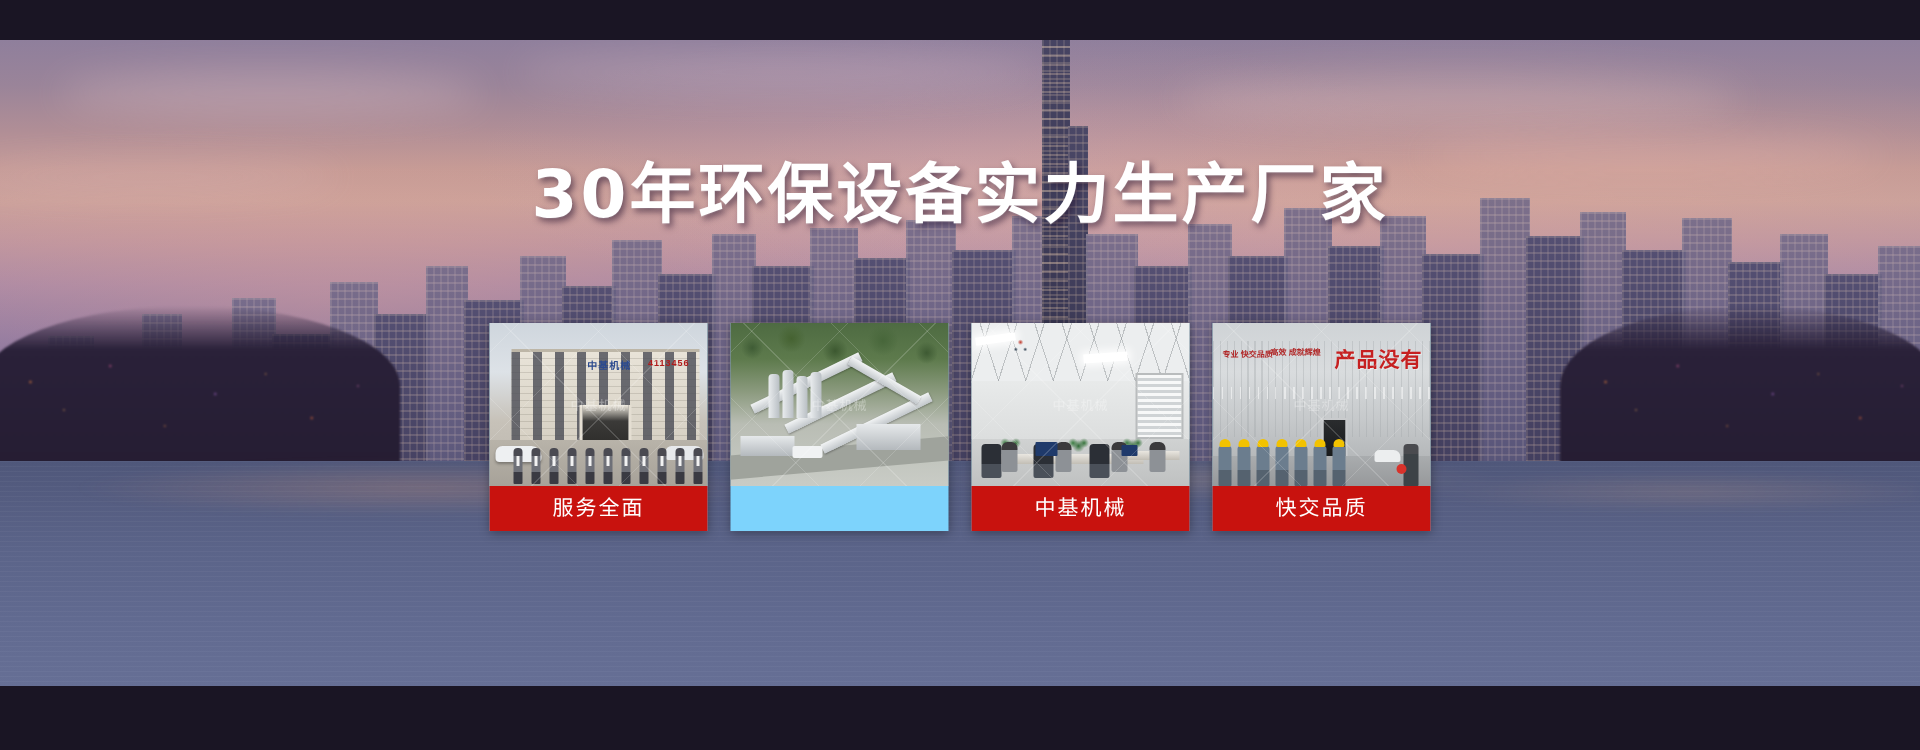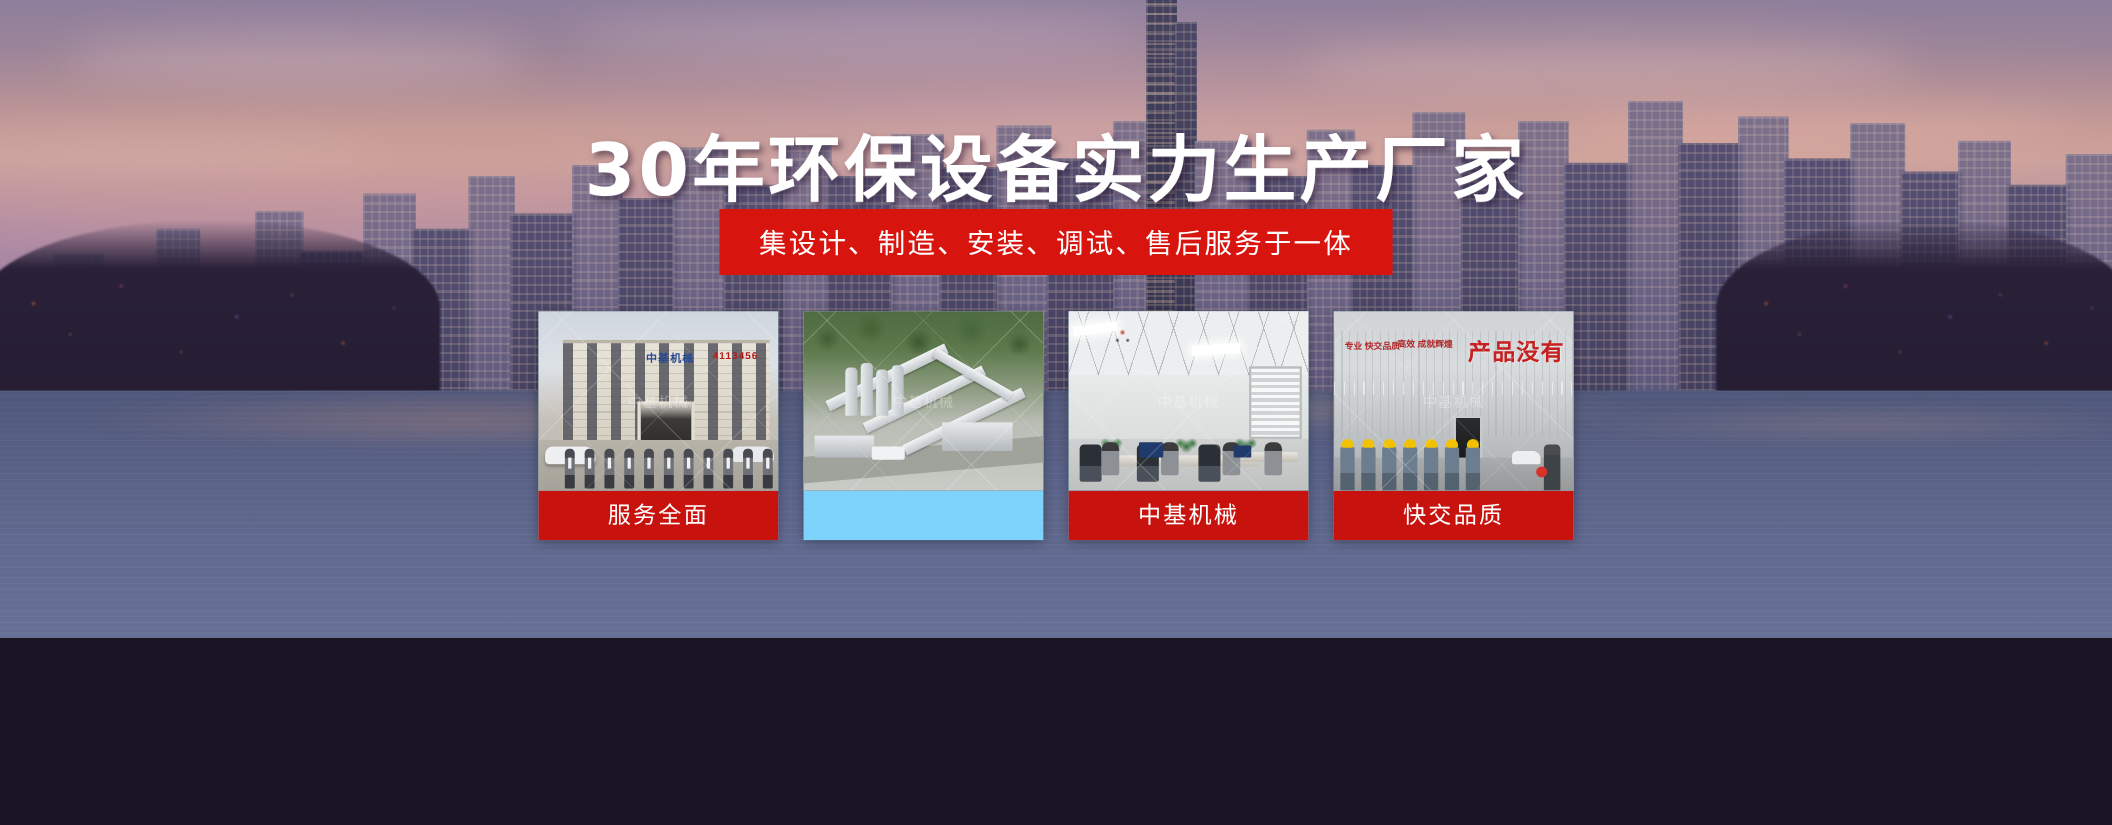--- a/index.html
+++ b/index.html
@@ -7,22 +7,23 @@
   html, body {
     width: 1920px; height: 750px;
     overflow: hidden;
     background: #1a1524;
     font-family: "Liberation Sans", "DejaVu Sans", sans-serif;
   }
 
   .banner {
     position: relative;
     width: 1920px;
-    height: 580px;
+    height: 646px;
     overflow: hidden;
+    margin-top: 40px;
   }
 
   
   .bg {
     position: absolute;
     inset: 0;
     background:
       
       linear-gradient(to bottom,
         #8f7f9c 0%,
@@ -422,23 +423,20 @@
 
     <div class="water">
       <div class="water-shimmer"></div>
     </div>
   </div>
 
   <div class="content">
 
     <div class="headline">30年环保设备实力生产厂家</div>
 
-    <div class="subline-wrap">
-      <span class="subline">集设计、制造、安装、调试、售后服务于一体</span>
-    </div>
 
     <div class="cards">
 
       <div class="card">
         <div class="card-photo">
           <div class="p1">
             <div class="p1-bldg">
               <div class="p1-win"></div>
               <div class="p1-sign">中基机械</div>
               <div class="p1-phone">4113456</div>

